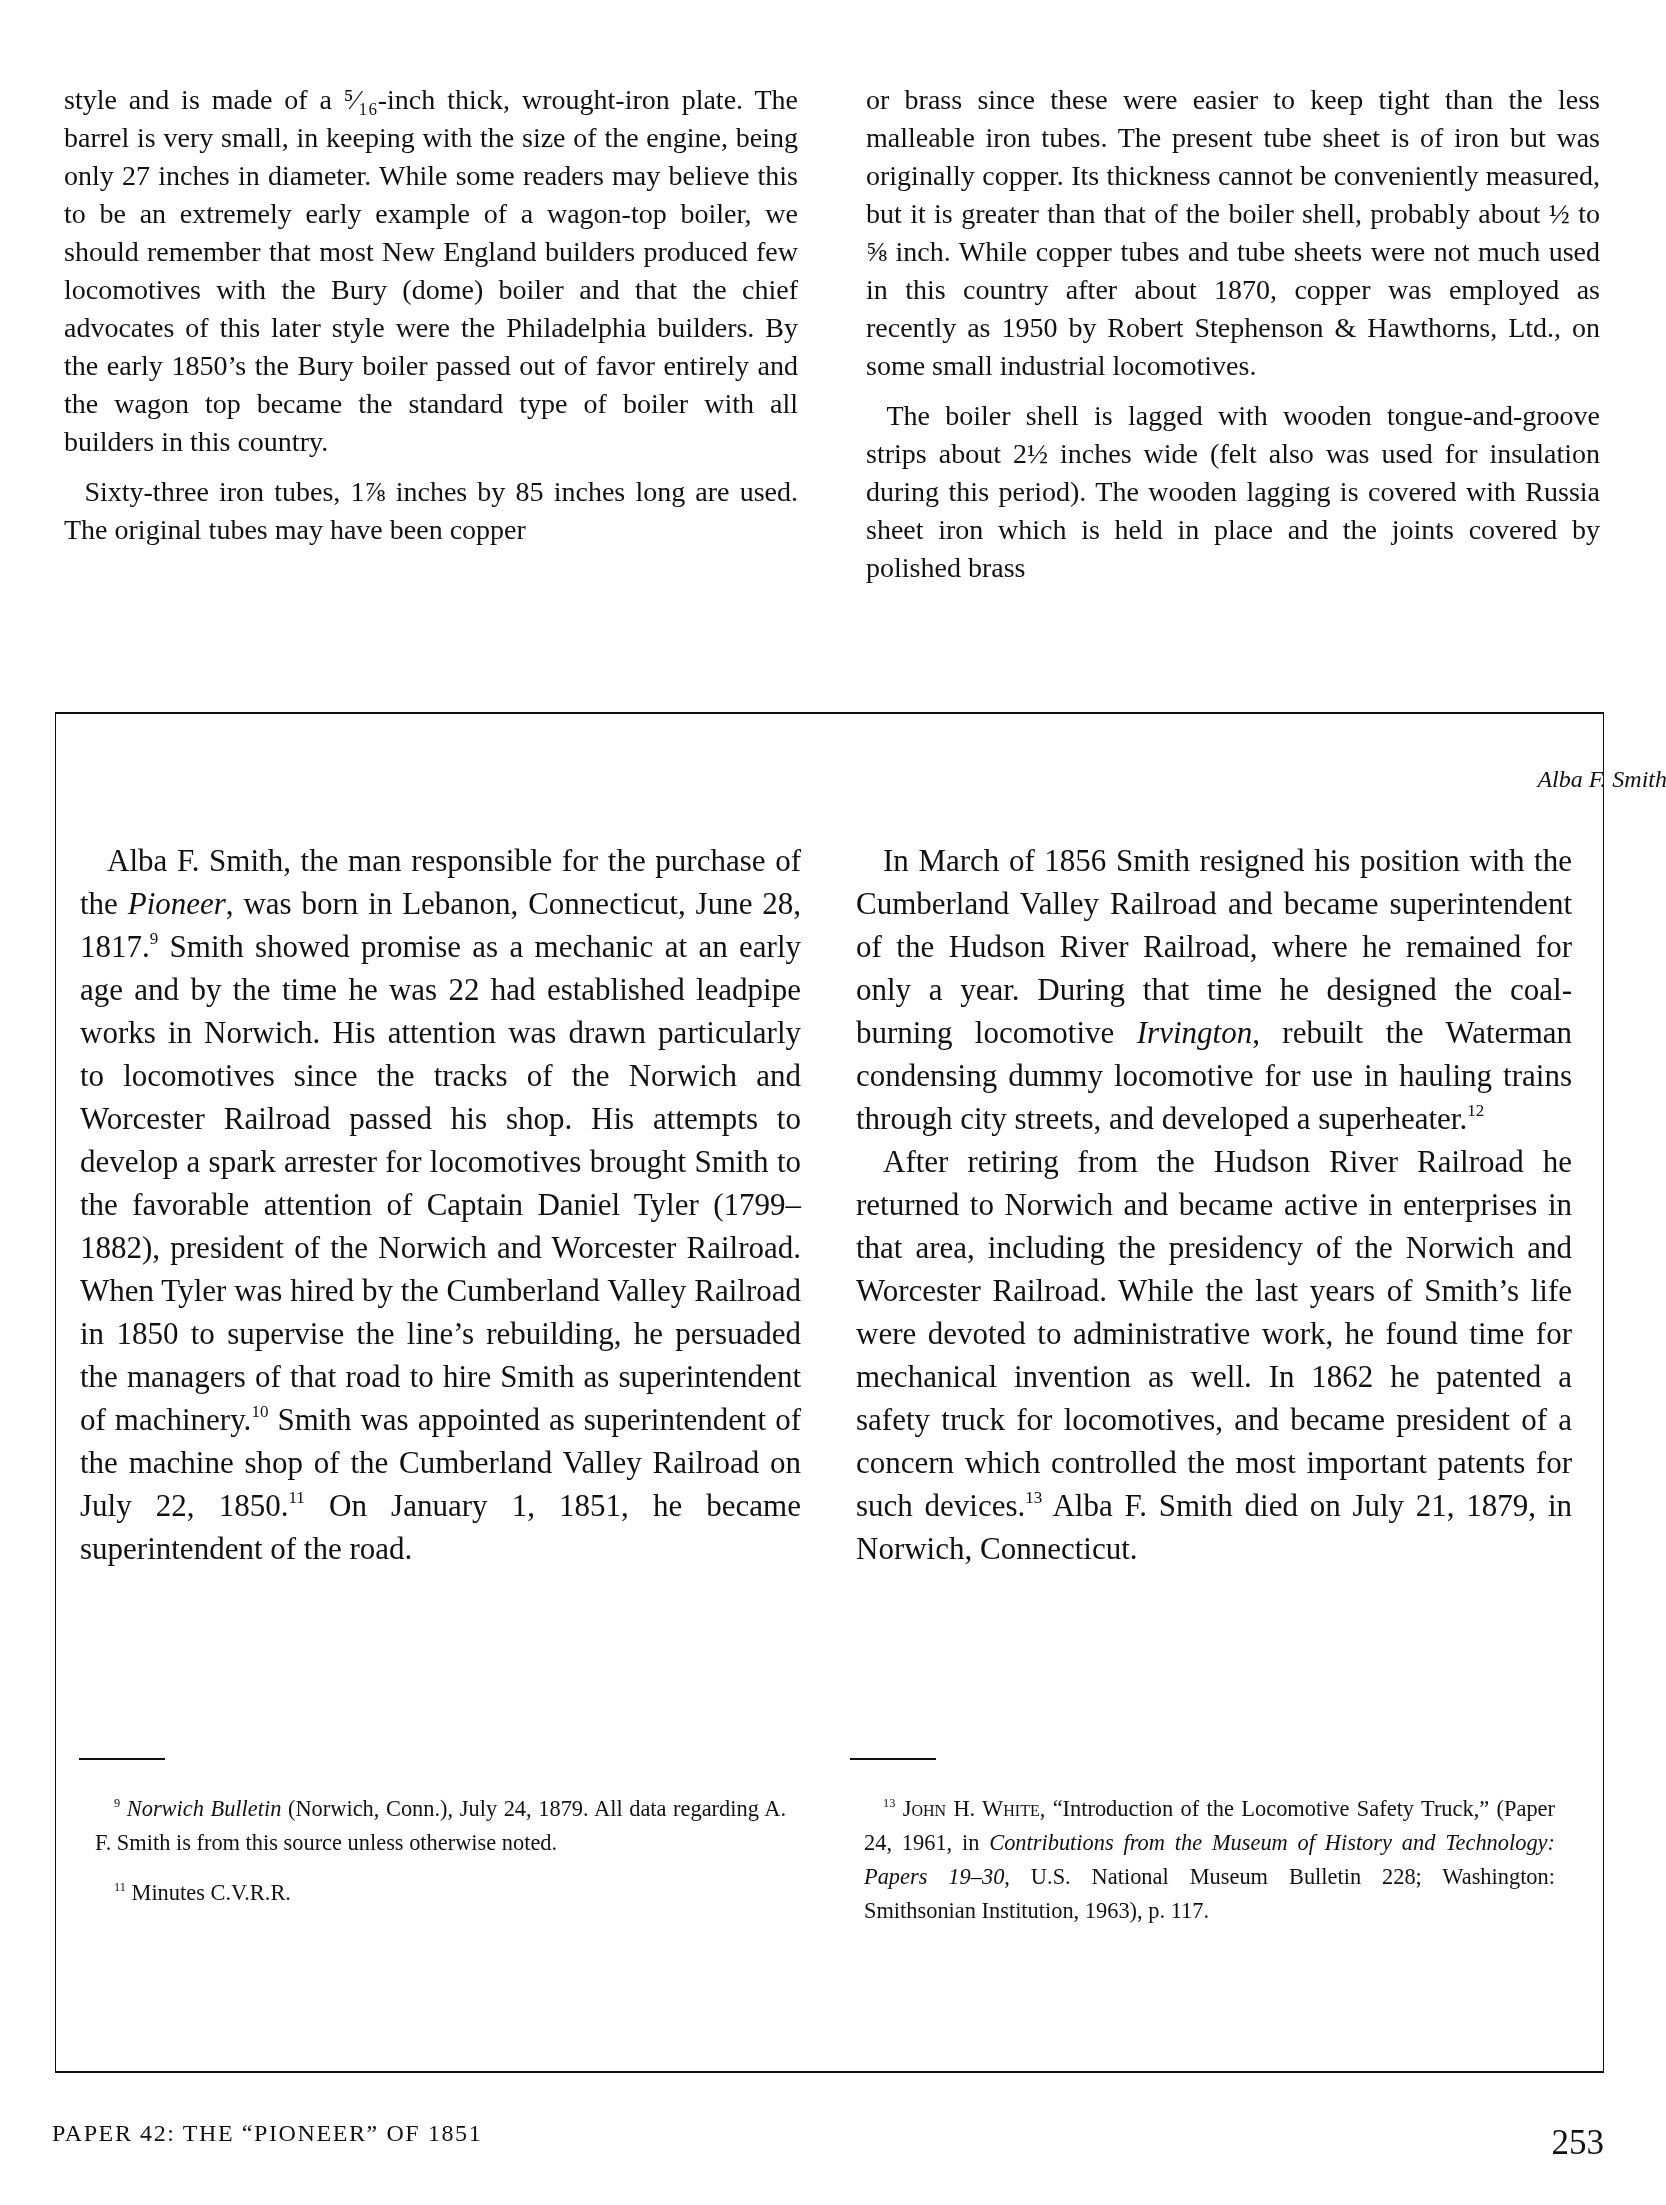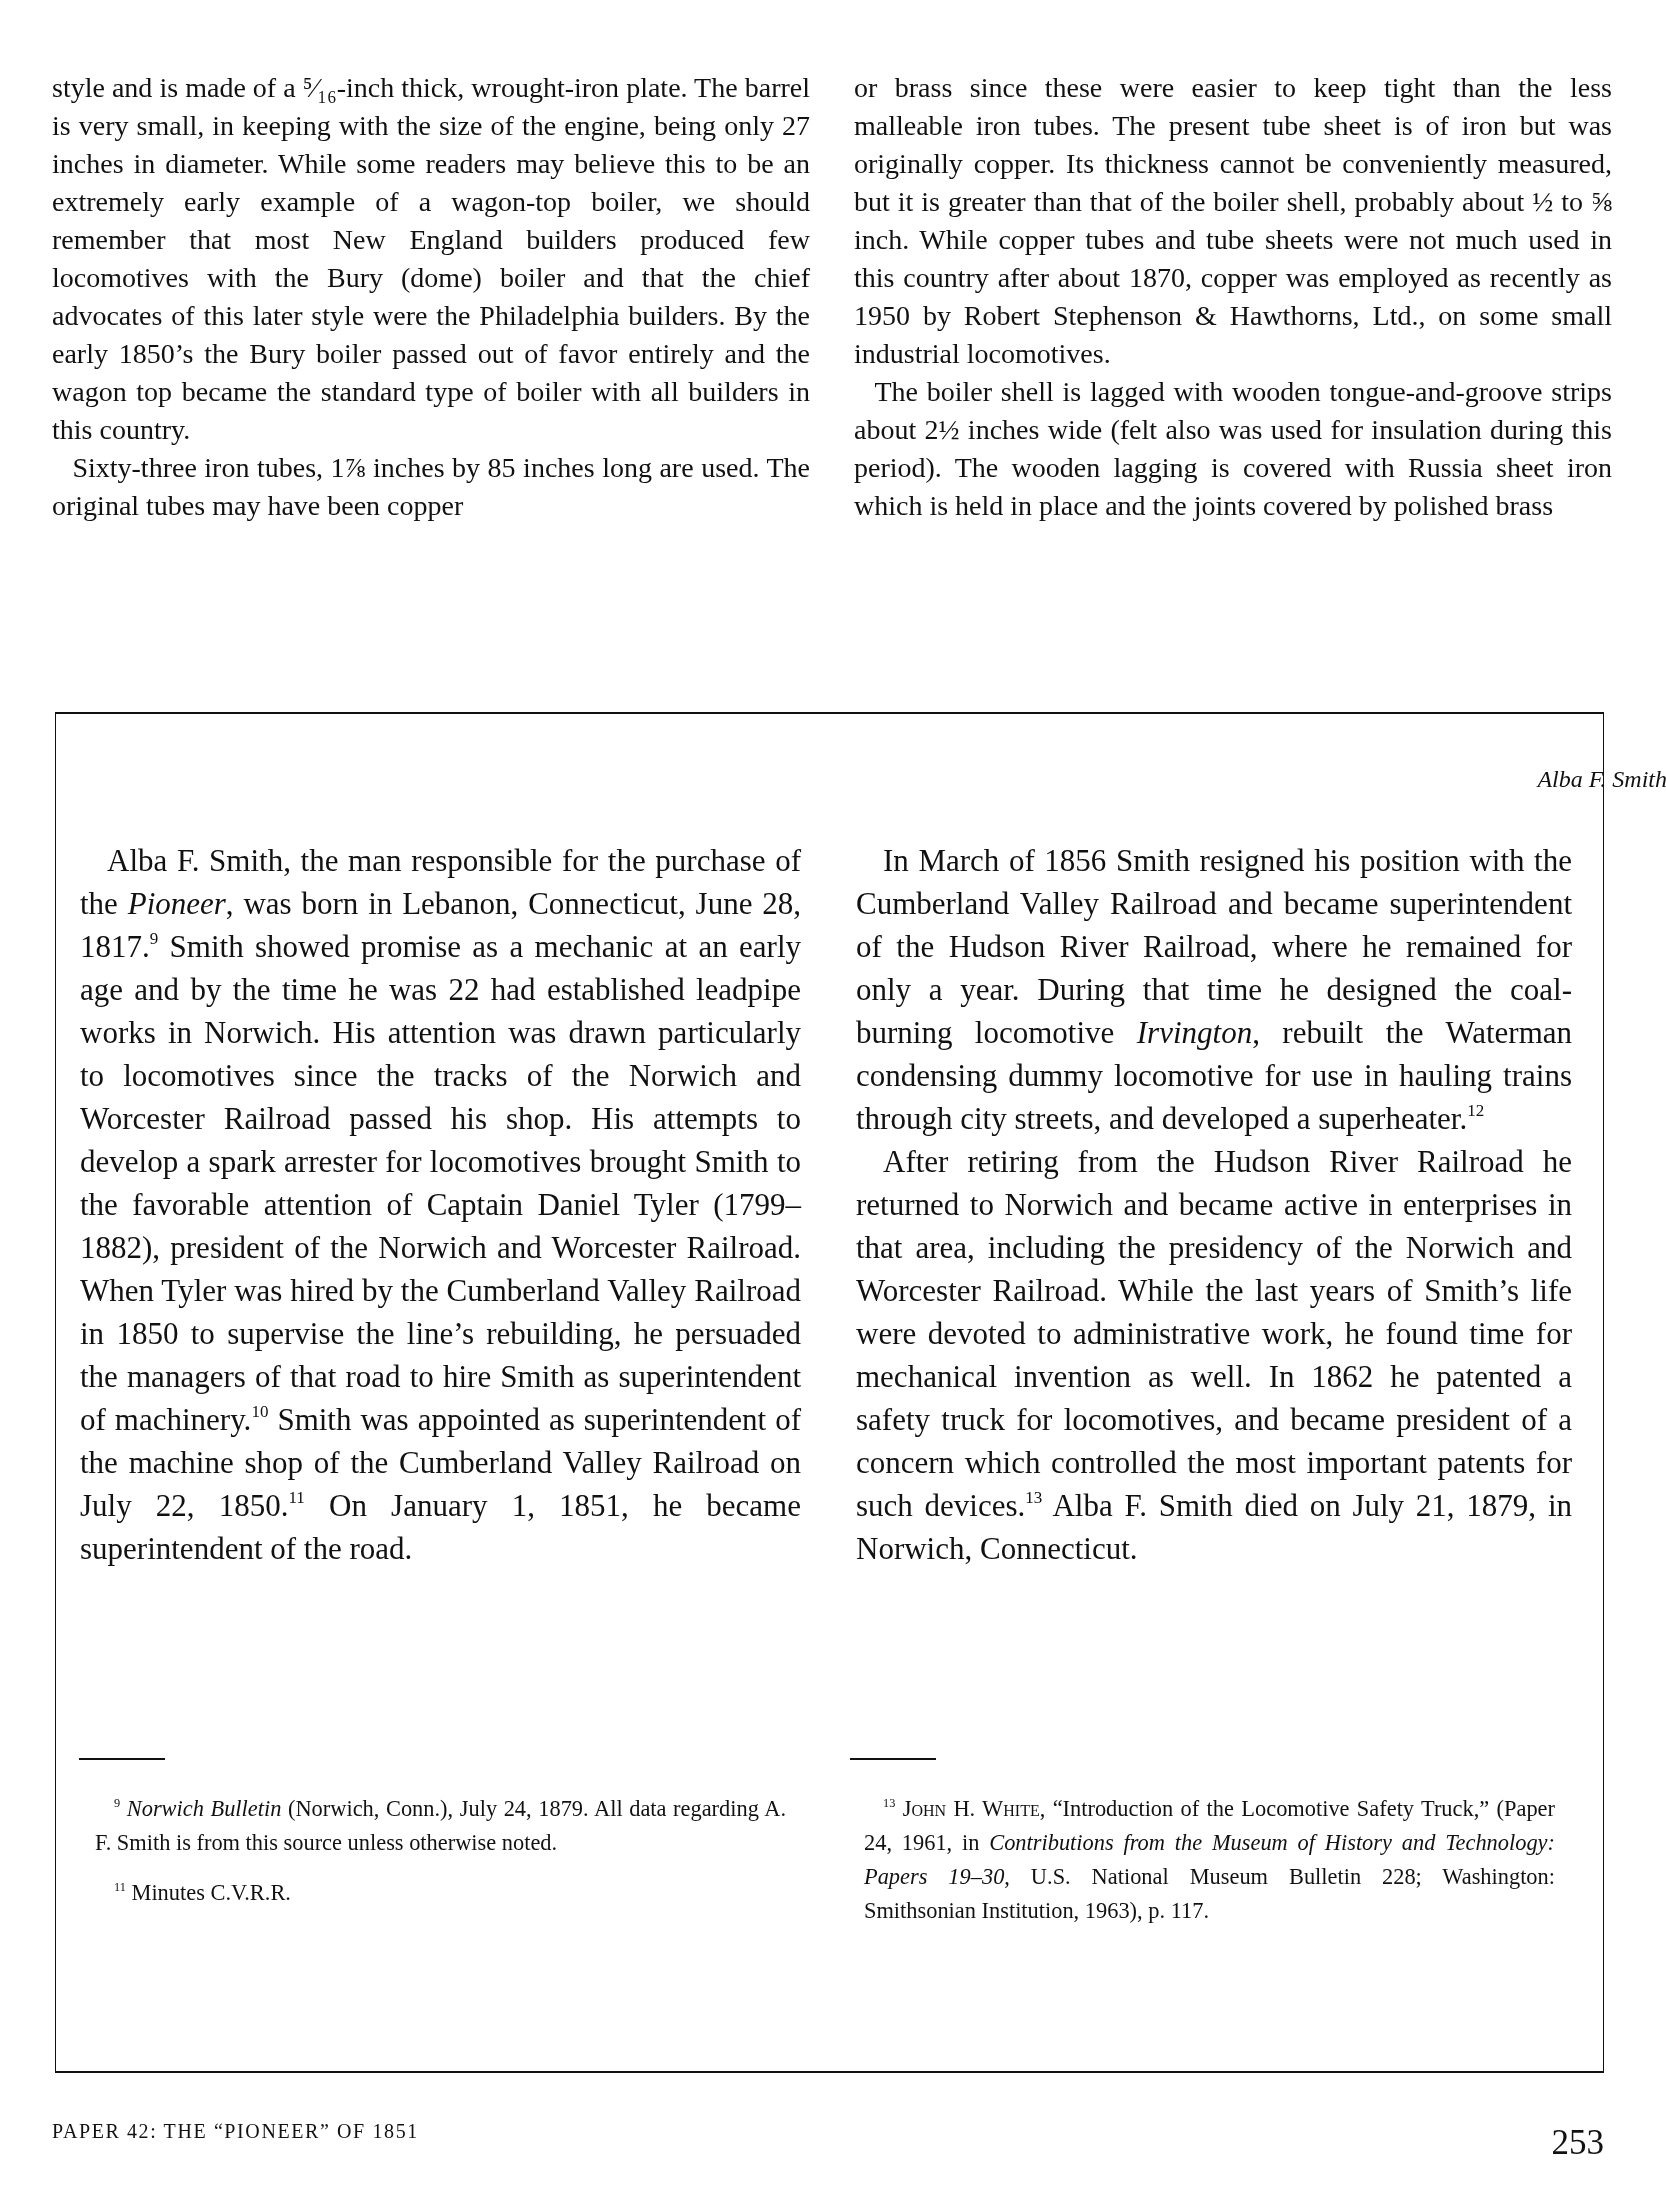--- a/index.html
+++ b/index.html
@@ -2,41 +2,41 @@
 <html style="font-size:12.6px"><head>
 <meta charset="utf-8">
 <style>
   html, body { margin:0; padding:0; background:#ffffff; }
   body { width:1667px; height:2205px; position:relative; overflow:hidden;
          font-family:"Liberation Serif","DejaVu Serif",serif; color:#111; }
   .col { position:absolute; text-align:justify; }
   .top-col { top:69px; width:758px; font-size:28px; line-height:38px; }
   .top-left { left:52px; }
   .top-right { left:854px; }
-  .top-col p { margin:0; text-indent:0; }
+  .top-col p { margin:12px; text-indent:0; }
   .top-col p.indent { text-indent:20.4px; }
   .box { position:absolute; left:55px; top:712px; width:1549px; height:1361px;
          border-top:2.4px solid #111; border-left:1.6px solid #111; border-right:1.6px solid #111;
          border-bottom:2.4px solid #111; box-sizing:border-box; }
   .box-title { position:absolute; left:0; right:0; top:766px; text-align:right;
                font-style:italic; font-size:24px; }
   .box-col { top:839px; width:721px; font-size:31px; line-height:43px; }
   .box-left { left:80px; }
   .box-right { left:856px; width:716px; }
   .box-col p { margin:0; text-indent:27px; }
   sup { font-size:0.55em; vertical-align:0.75em; line-height:0; }
   .rule { position:absolute; top:1758px; width:86px; height:2.4px; background:#111; }
   .rule-left { left:79px; }
   .rule-right { left:850px; }
   .fn-col { top:1776px; font-size:22.4px; line-height:34px; }
   .fn-left { left:79px; width:723px; }
   .fn-right { left:848px; width:723px; }
   .fn-col p { margin:16px; text-indent:19px; }
   .sc { font-variant:small-caps; }
-  .footer-left { position:absolute; left:52px; top:2120px; font-size:20px; letter-spacing:1.6px; }
+  .footer-left { position:absolute; left:52px; top:2120px; font-size:24px; letter-spacing:1.6px; }
   .footer-right { position:absolute; right:63px; top:2111px; font-size:35px;margin-top:12px; }
   i { font-style:italic; }
 </style>
 </head>
 <body>
 
 <div class="col top-col top-left">
   <p>style and is made of a ⁵⁄₁₆-inch thick, wrought-iron plate.  The barrel is very small, in keeping with the size of the engine, being only 27 inches in diameter. While some readers may believe this to be an extremely early example of a wagon-top boiler, we should remember that most New England builders produced few locomotives with the Bury (dome) boiler and that the chief advocates of this later style were the Philadelphia builders.  By the early 1850’s the Bury boiler passed out of favor entirely and the wagon top became the standard type of boiler with all builders in this country.</p>
   <p class="indent">Sixty-three iron tubes, 1⅞ inches by 85 inches long are used.  The original tubes may have been copper</p>
 </div>

